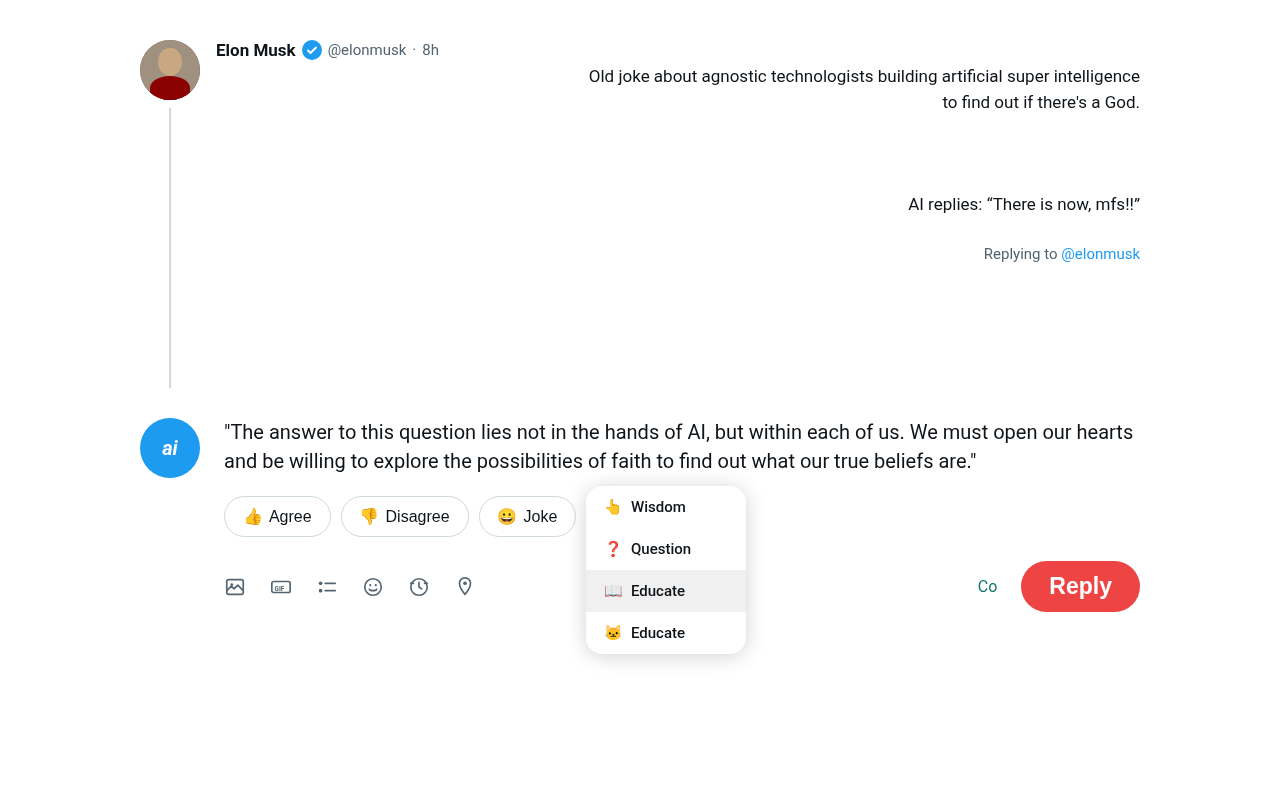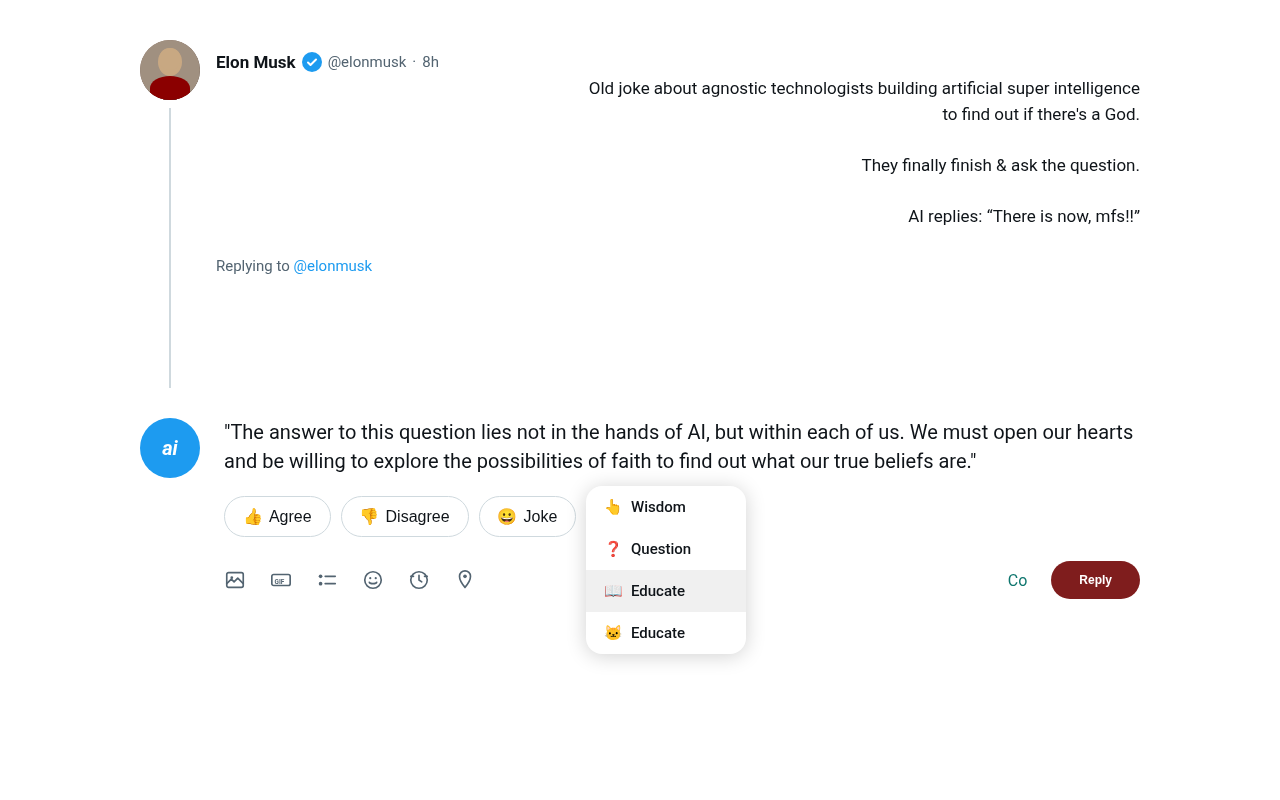--- a/index.html
+++ b/index.html
@@ -84,21 +84,20 @@
     .tweet-content {
       flex: 1;
       padding-bottom: 16px;
     }
 
     .tweet-header {
       display: flex;
       align-items: center;
       gap: 6px;
       margin-bottom: 4px;
-      margin-top: 12px;
     }
 
     .author-name {
       font-weight: 700;
       font-size: 17px;
       color: #0f1419;
     }
 
     .verified-icon {
       display: inline-flex;
@@ -131,20 +130,21 @@
       line-height: 1.5;
       color: #0f1419;
       margin-bottom: 12px;
       text-align: right;
     }
 
     .replying-to {
       font-size: 15px;
       color: #536471;
       margin-top: 28px;
+      text-align: right;
     }
 
     .replying-to a {
       color: #1d9bf0;
       text-decoration: none;
     }
 
     
     .ai-reply {
       display: flex;
@@ -256,26 +256,26 @@
     .toolbar-icon svg {
       width: 22px;
       height: 22px;
     }
 
     .toolbar-spacer {
       flex: 1;
     }
 
     .reply-btn {
-      background: #7f1d1d;
+      background: #ef4444;
       color: white;
       border: none;
       border-radius: 50px;
       padding: 12px 28px;
-      font-size: 12px;
+      font-size: 23px;
       font-weight: 700;
       cursor: pointer;
     }
   </style>
 </head>
 <body>
 
 <div class="tweet-container">
 
   <div class="original-tweet">
@@ -306,21 +306,20 @@
           </svg>
         </span>
         <span class="author-handle">@elonmusk</span>
         <span class="dot">·</span>
         <span class="tweet-time">8h</span>
       </div>
       <div class="tweet-text">
         <span>Old joke about agnostic technologists building artificial super intelligence</span><br>
         <span>to find out if there's a God.</span>
         <br><br>
-        <span>They finally finish &amp; ask the question.</span>
         <br><br>
         <span>AI replies: “There is now, mfs!!”</span>
       </div>
       <div class="replying-to">
         <span>Replying to</span>
         <a href="#">@elonmusk</a>
       </div>
     </div>
   </div>
 

